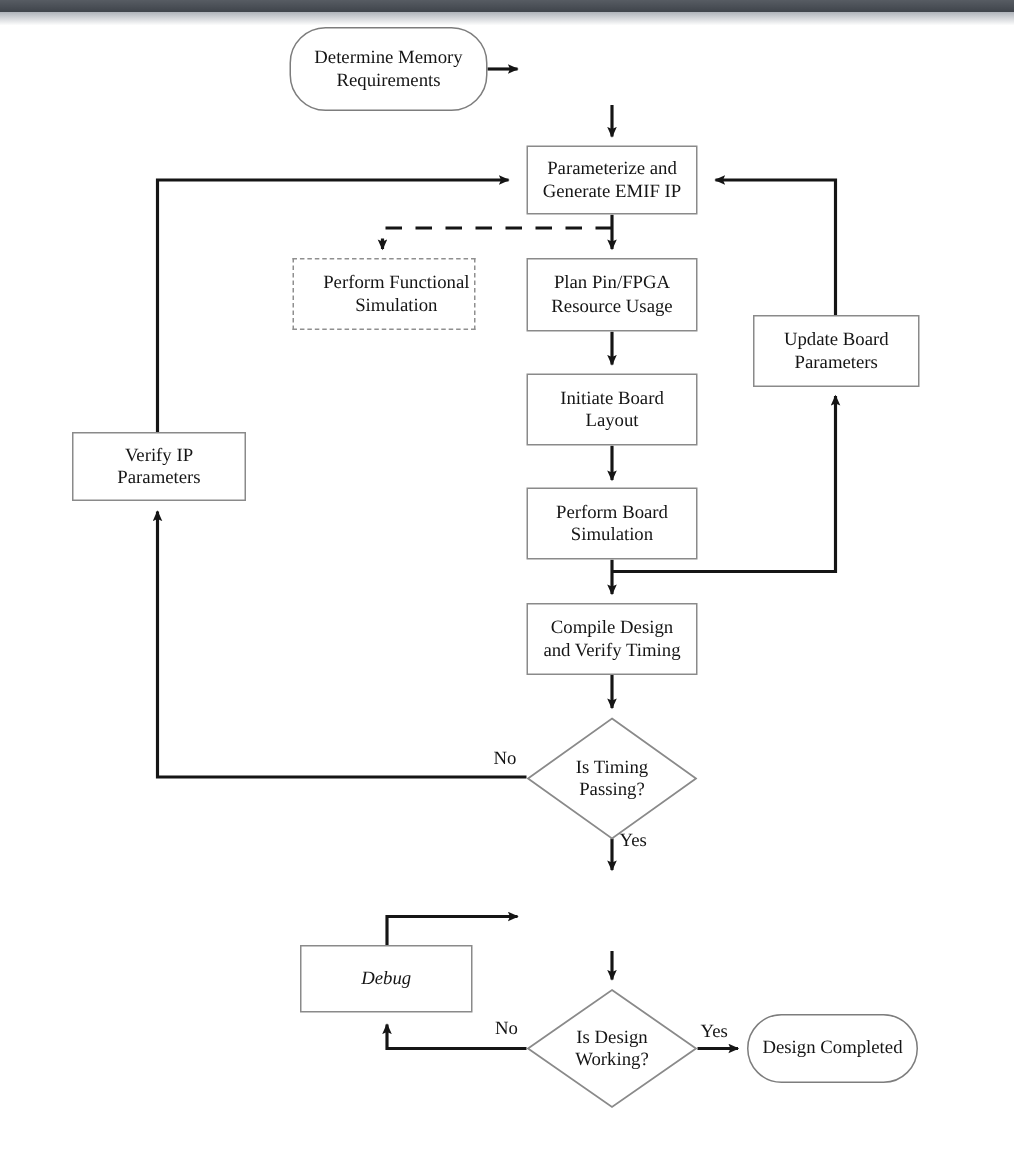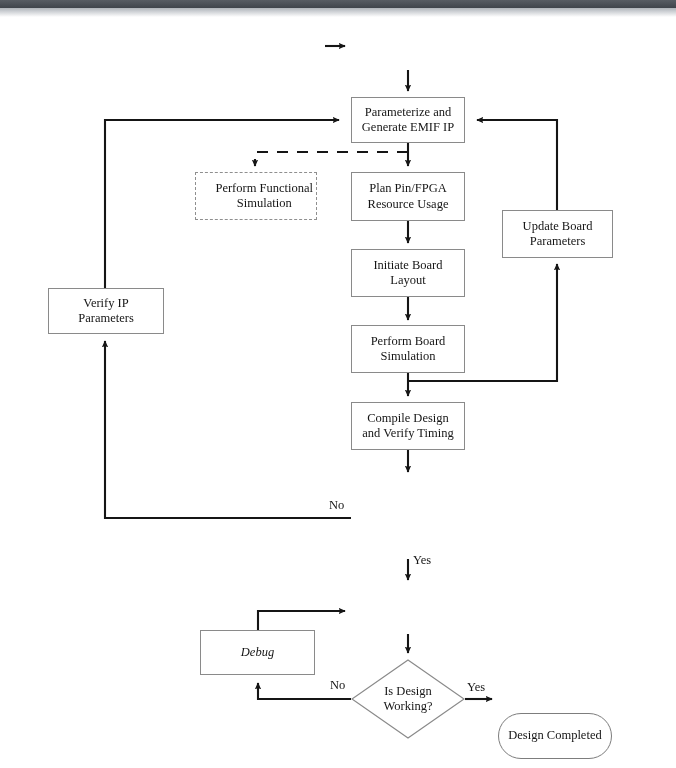--- a/index.html
+++ b/index.html
@@ -148,20 +148,23 @@
       <line x1="408" y1="634" x2="408" y2="653" marker-end="url(#ah)"></line>
 
       <polyline points="351,699 258,699 258,683" marker-end="url(#ah)"></polyline>
 
       <polyline points="258,630 258,611 345,611" marker-end="url(#ah)"></polyline>
 
       <line x1="465" y1="699" x2="492" y2="699" marker-end="url(#ah)"></line>
     </g>
   </svg>
 
+  <div class="node rounded" style="left:193px; top:18px; width:132px; height:56px;">
+    <span class="lbl"><span>Determine Memory</span><br><span>Requirements</span></span>
+  </div>
 
 
   <div class="node box" style="left:351px; top:97px; width:114px; height:46px;">
     <span class="lbl"><span>Parameterize and</span><br><span>Generate EMIF IP</span></span>
   </div>
 
   <div class="node dashed" style="left:195px; top:172px; width:122px; height:48px;">
     <span class="lbl"><span>Perform Functional</span><br><span>Simulation</span></span>
   </div>
 
@@ -182,36 +185,44 @@
   </div>
 
   <div class="node box" style="left:48px; top:288px; width:116px; height:46px;">
     <span class="lbl"><span>Verify IP</span><br><span>Parameters</span></span>
   </div>
 
   <div class="node box" style="left:351px; top:402px; width:114px; height:48px;">
     <span class="lbl"><span>Compile Design</span><br><span>and Verify Timing</span></span>
   </div>
 
+  <div class="diamond-wrap" style="left:351px; top:478px; width:114px; height:82px;">
+    <svg width="114" height="82" viewBox="0 0 114 82">
+      <polygon points="57,1 113,41 57,81 1,41" fill="#ffffff" stroke="#8a8a8a" stroke-width="1.2"></polygon>
+    </svg>
+    <div class="diamond-label">
+      <span><span>Is Timing</span><br><span>Passing?</span></span>
+    </div>
+  </div>
 
 
   <div class="node box" style="left:200px; top:630px; width:115px; height:45px;font-style:italic;">
     <span class="lbl">Debug</span>
   </div>
 
   <div class="diamond-wrap" style="left:351px; top:659px; width:114px; height:80px;">
     <svg width="114" height="80" viewBox="0 0 114 80">
       <polygon points="57,1 113,40 57,79 1,40" fill="#ffffff" stroke="#8a8a8a" stroke-width="1.2"></polygon>
     </svg>
     <div class="diamond-label">
       <span><span>Is Design</span><br><span>Working?</span></span>
     </div>
   </div>
 
-  <div class="node rounded" style="left:498px; top:676px; width:114px; height:46px;margin-top:37px;">
+  <div class="node rounded" style="left:498px; top:676px; width:114px; height:46px;">
     <span class="lbl">Design Completed</span>
   </div>
 
   <div class="edge-label" style="left:329px; top:499px;">No</div>
   <div class="edge-label" style="left:413px; top:554px;">Yes</div>
   <div class="edge-label" style="left:330px; top:679px;">No</div>
   <div class="edge-label" style="left:467px; top:681px;">Yes</div>
 
 </div>
 

